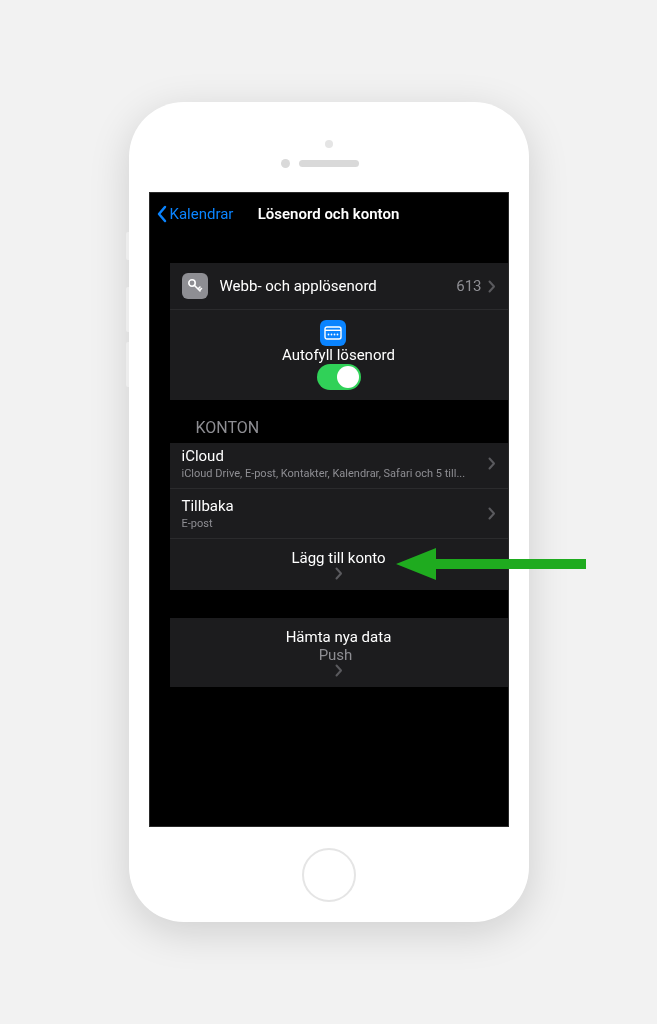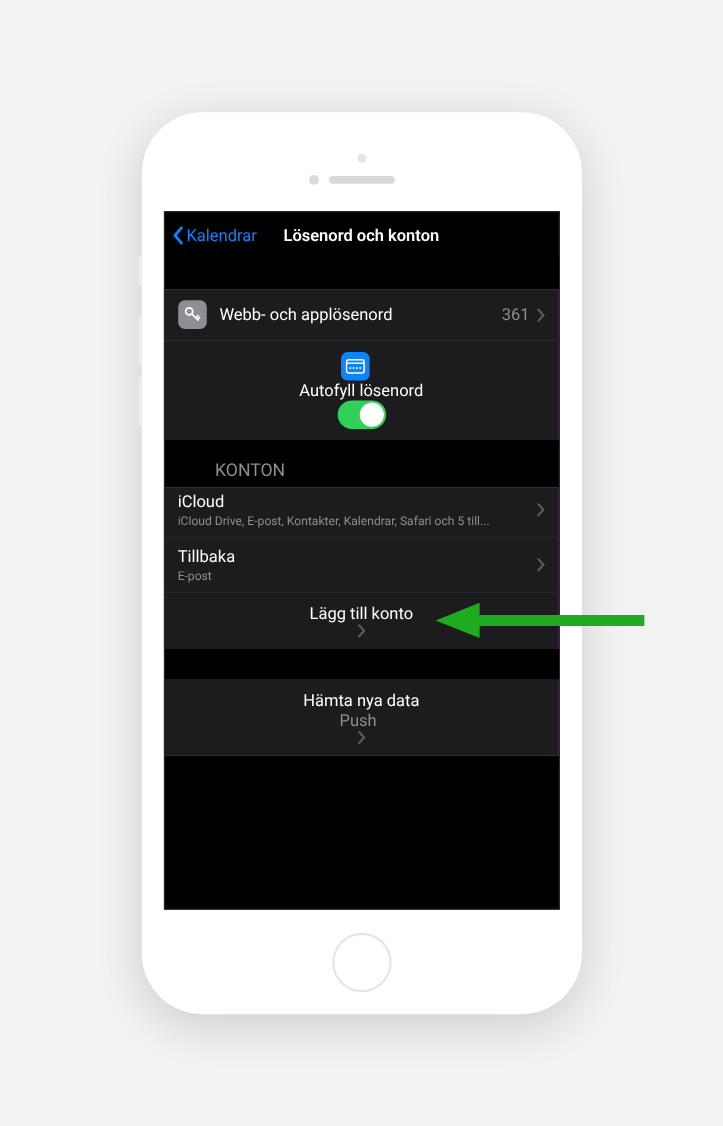--- a/index.html
+++ b/index.html
@@ -123,21 +123,21 @@
   .cell {
     background: #1c1c1e;
     padding: 10px 12px;
     display: flex;
     align-items: center;
     border-bottom: 1px solid #2b2b2d;
     min-height: 44px;
     position: relative;
   }
   .cell:last-child { border-bottom: none; flex-direction: column; }
-  .cell-group { background: #d946ef; }
+  .cell-group { background: #15803d; margin-left: 20px; }
   .icon-box {
     width: 26px;
     height: 26px;
     border-radius: 6px;
     display: flex;
     align-items: center;
     justify-content: center;
     margin-right: 12px;
     flex-shrink: 0;
   }
@@ -228,21 +228,21 @@
 
     <div class="cell-group">
       <div class="cell">
         <div class="icon-box icon-key">
           <svg width="16" height="16" viewBox="0 0 16 16">
               <circle cx="5" cy="5" r="3.2" fill="none" stroke="#fff" stroke-width="1.6"></circle>
               <path d="M7.3 7.3 L13 13 M11 11 L13 9 M12.5 12.5 L14.5 10.5" stroke="#fff" stroke-width="1.6" stroke-linecap="round" fill="none"></path>
             </svg>
         </div>
         <span class="cell-label">Webb- och applösenord</span>
-        <span class="cell-value">361</span>
+        <span class="cell-value">613</span>
         <svg class="chevron" width="8" height="13" viewBox="0 0 8 13">
             <path d="M1.5 1.5 L6 6.5 L1.5 11.5" stroke="#5a5a5e" stroke-width="2" fill="none" stroke-linecap="round" stroke-linejoin="round"></path>
           </svg>
       </div>
       <div class="cell">
         <div class="icon-box icon-autofill">
           <svg width="18" height="14" viewBox="0 0 18 14">
               <rect x="1" y="1" width="16" height="12" rx="2" fill="none" stroke="#fff" stroke-width="1.4"></rect>
               <line x1="1" y1="4.3" x2="17" y2="4.3" stroke="#fff" stroke-width="1.4"></line>
               <circle cx="4.5" cy="8.5" r="0.9" fill="#fff"></circle>

